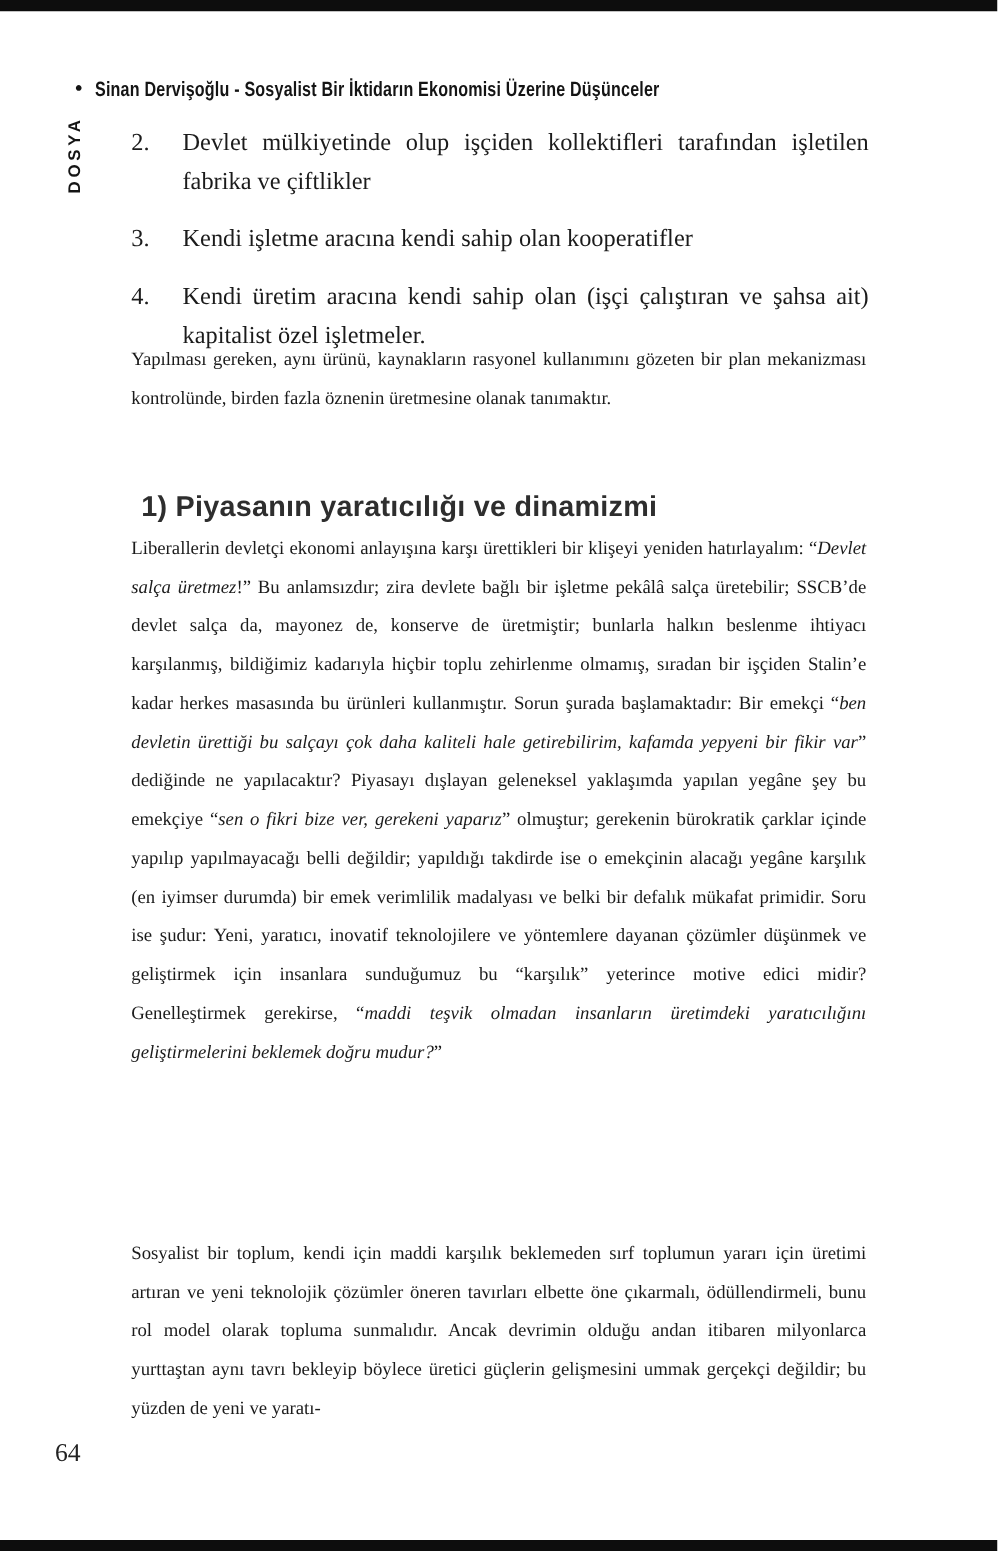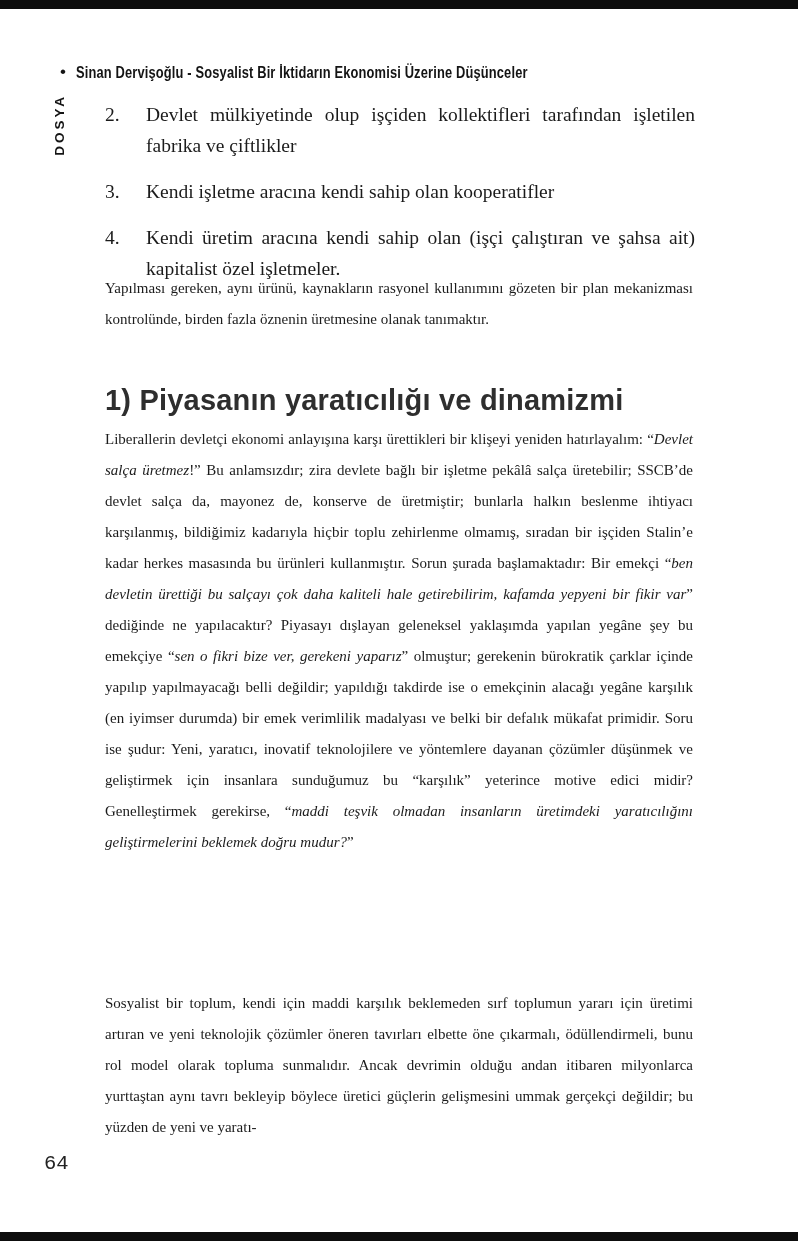--- a/index.html
+++ b/index.html
@@ -85,29 +85,29 @@
   }
   .para i { }
   .para-intro { top: 273px; }
   .para-body1 { top: 424px; }
   .para-body2 { top: 988px; }
 
   .section-heading {
     position: absolute; top: 384px; left: 105px; width: 590px;
     font-family: "Liberation Sans", sans-serif;
     font-weight: 700;
-    font-size: 29px;
+    font-size: 23px;
     letter-spacing: 0.2px;
     color: #2e2e2e;
-    margin: 0;
+    margin: 8px;
   }
 
   .page-number {
     position: absolute; left: 44px; top: 1152px;
-    font-family: Liberation Mono, monospace;
+    font-family: Liberation Serif, serif;
     font-size: 20.5px;
     font-weight: 500;
     color: #222222;
   }
 </style>
 </head>
 <body>
 
 <div class="edge-bar top"></div>
 

